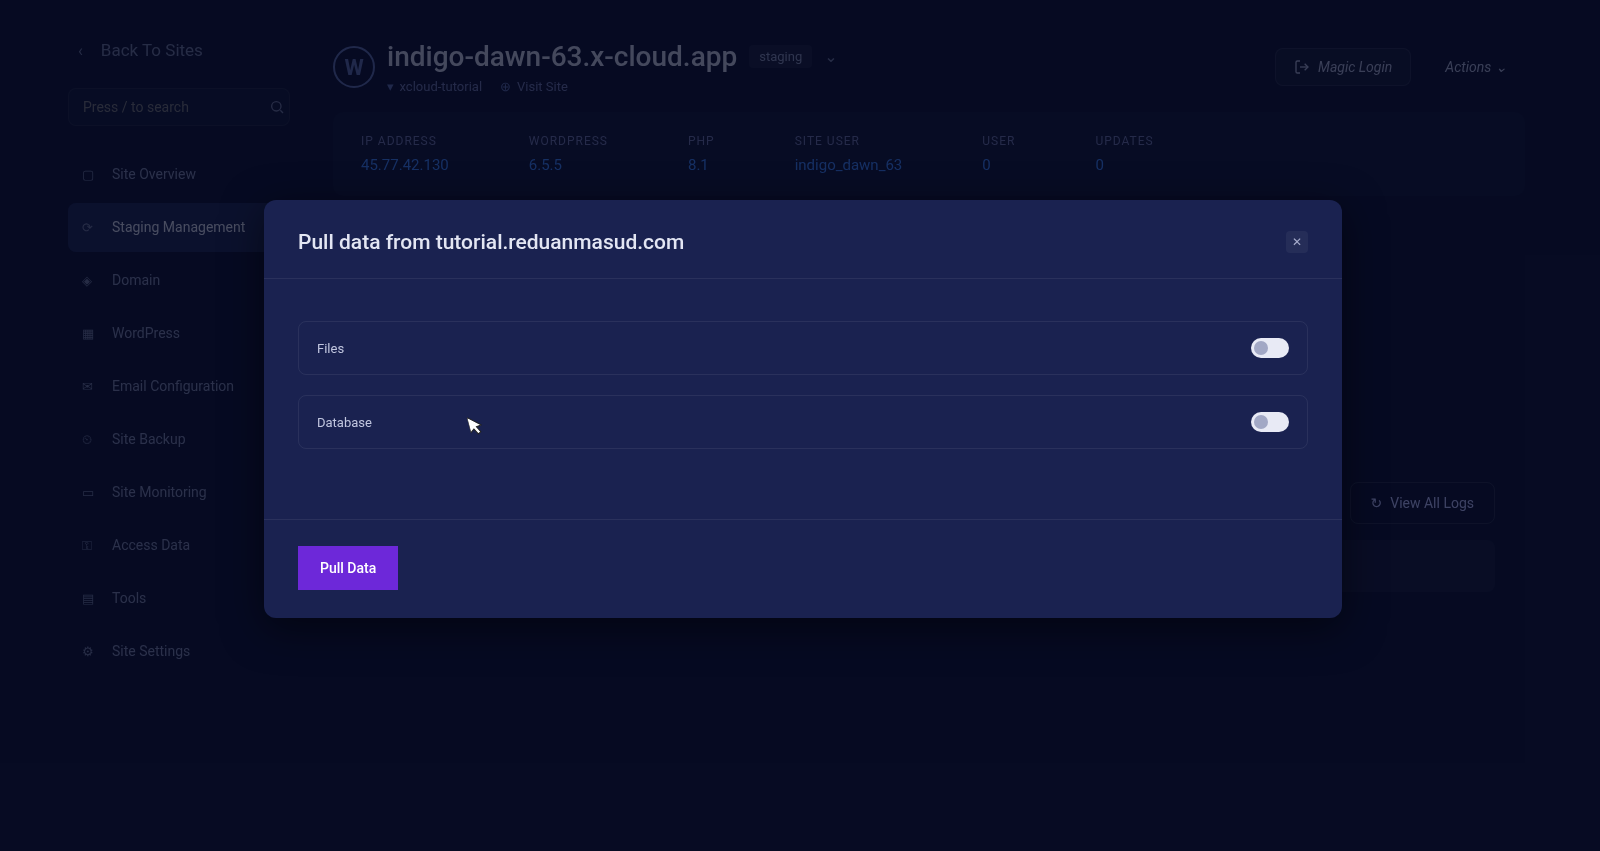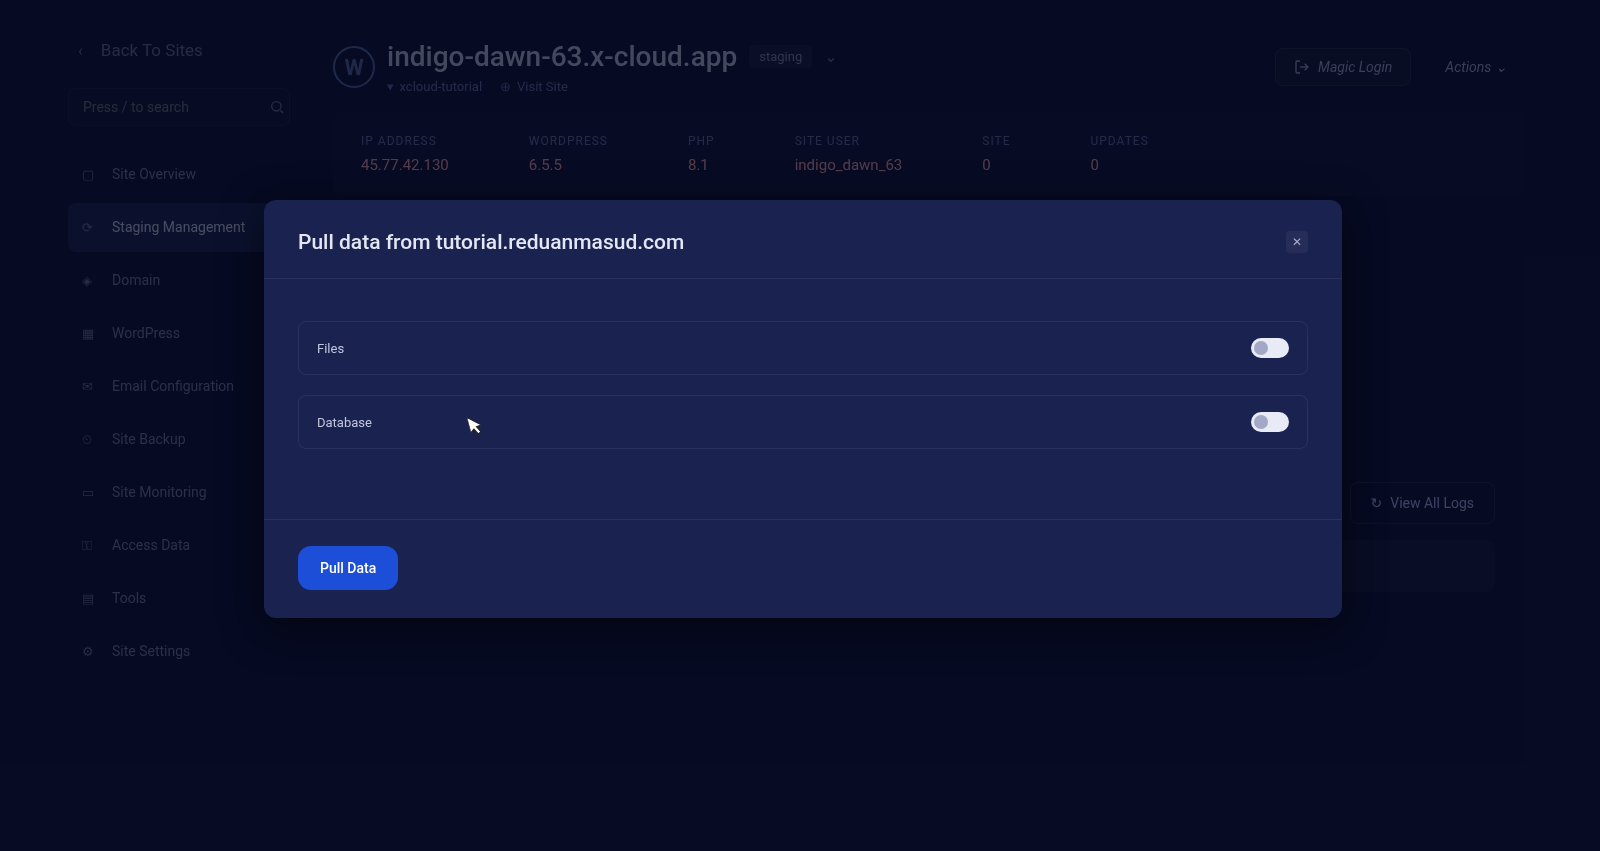--- a/index.html
+++ b/index.html
@@ -179,21 +179,21 @@
       margin-bottom: 20px;
     }
     .stat .stat-label {
       font-size: 12px;
       color: #6a72a6;
       letter-spacing: 1px;
       margin-bottom: 8px;
     }
     .stat .stat-value {
       font-size: 15px;
-      color: #fca5a5;
+      color: #3b82f6;
     }
     .content-card {
       border-radius: 10px;
       overflow: hidden;
     }
     .all-logs {
       display: flex;
       justify-content: flex-end;
       padding: 16px 30px;
     }
@@ -287,25 +287,25 @@
       border-radius: 50%;
       position: absolute;
       top: 3px;
       left: 3px;
     }
     .modal-footer {
       border-top: 1px solid rgba(255,255,255,0.07);
       padding: 26px 34px 28px;
     }
     .pull-btn {
-      background: #1d4ed8;
+      background: #6d28d9;
       color: #fff;
       border: none;
       padding: 14px 22px;
-      border-radius: 13px;
+      border-radius: 0;
       font-size: 14px;
       font-weight: 500;
     }
     .cursor {
       position: absolute;
       top: 415px;
       left: 469px;
       font-size: 18px;
       color: #c9cde0;
       transform: rotate(-15deg);
@@ -432,21 +432,21 @@
       </div>
       <div class="stat">
         <div class="stat-label">PHP</div>
         <div class="stat-value">8.1</div>
       </div>
       <div class="stat">
         <div class="stat-label">SITE USER</div>
         <div class="stat-value">indigo_dawn_63</div>
       </div>
       <div class="stat">
-        <div class="stat-label">SITE</div>
+        <div class="stat-label">USER</div>
         <div class="stat-value">0</div>
       </div>
       <div class="stat">
         <div class="stat-label">UPDATES</div>
         <div class="stat-value">0</div>
       </div>
     </div>
 
     <div class="content-card">
       <div style="height:250px"></div>

